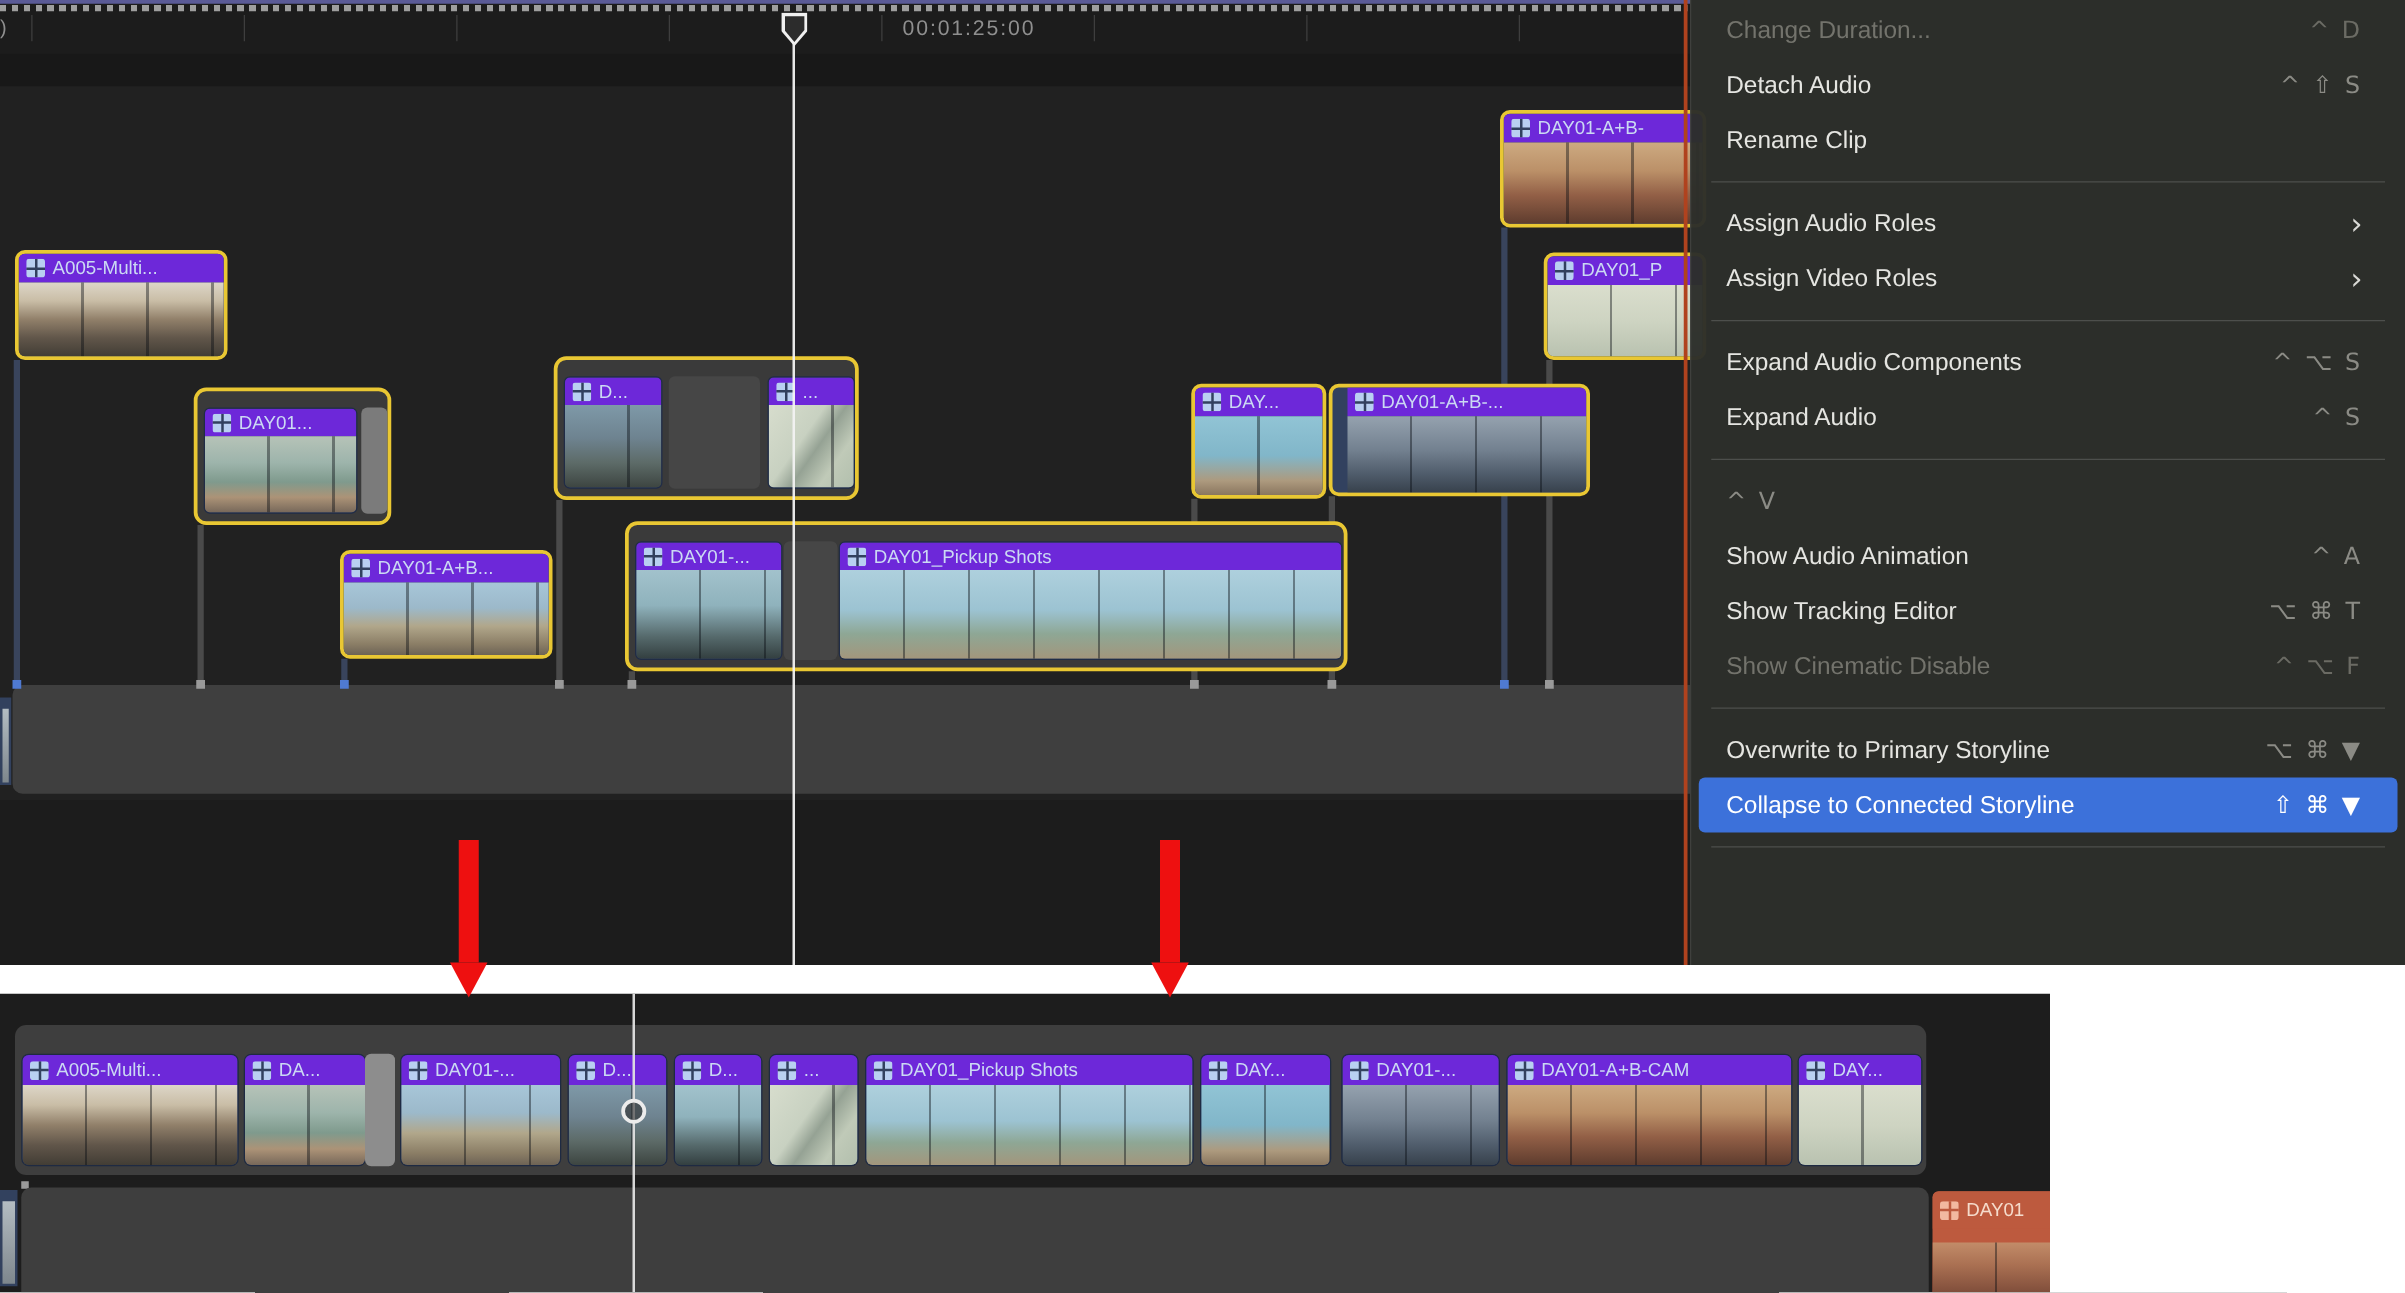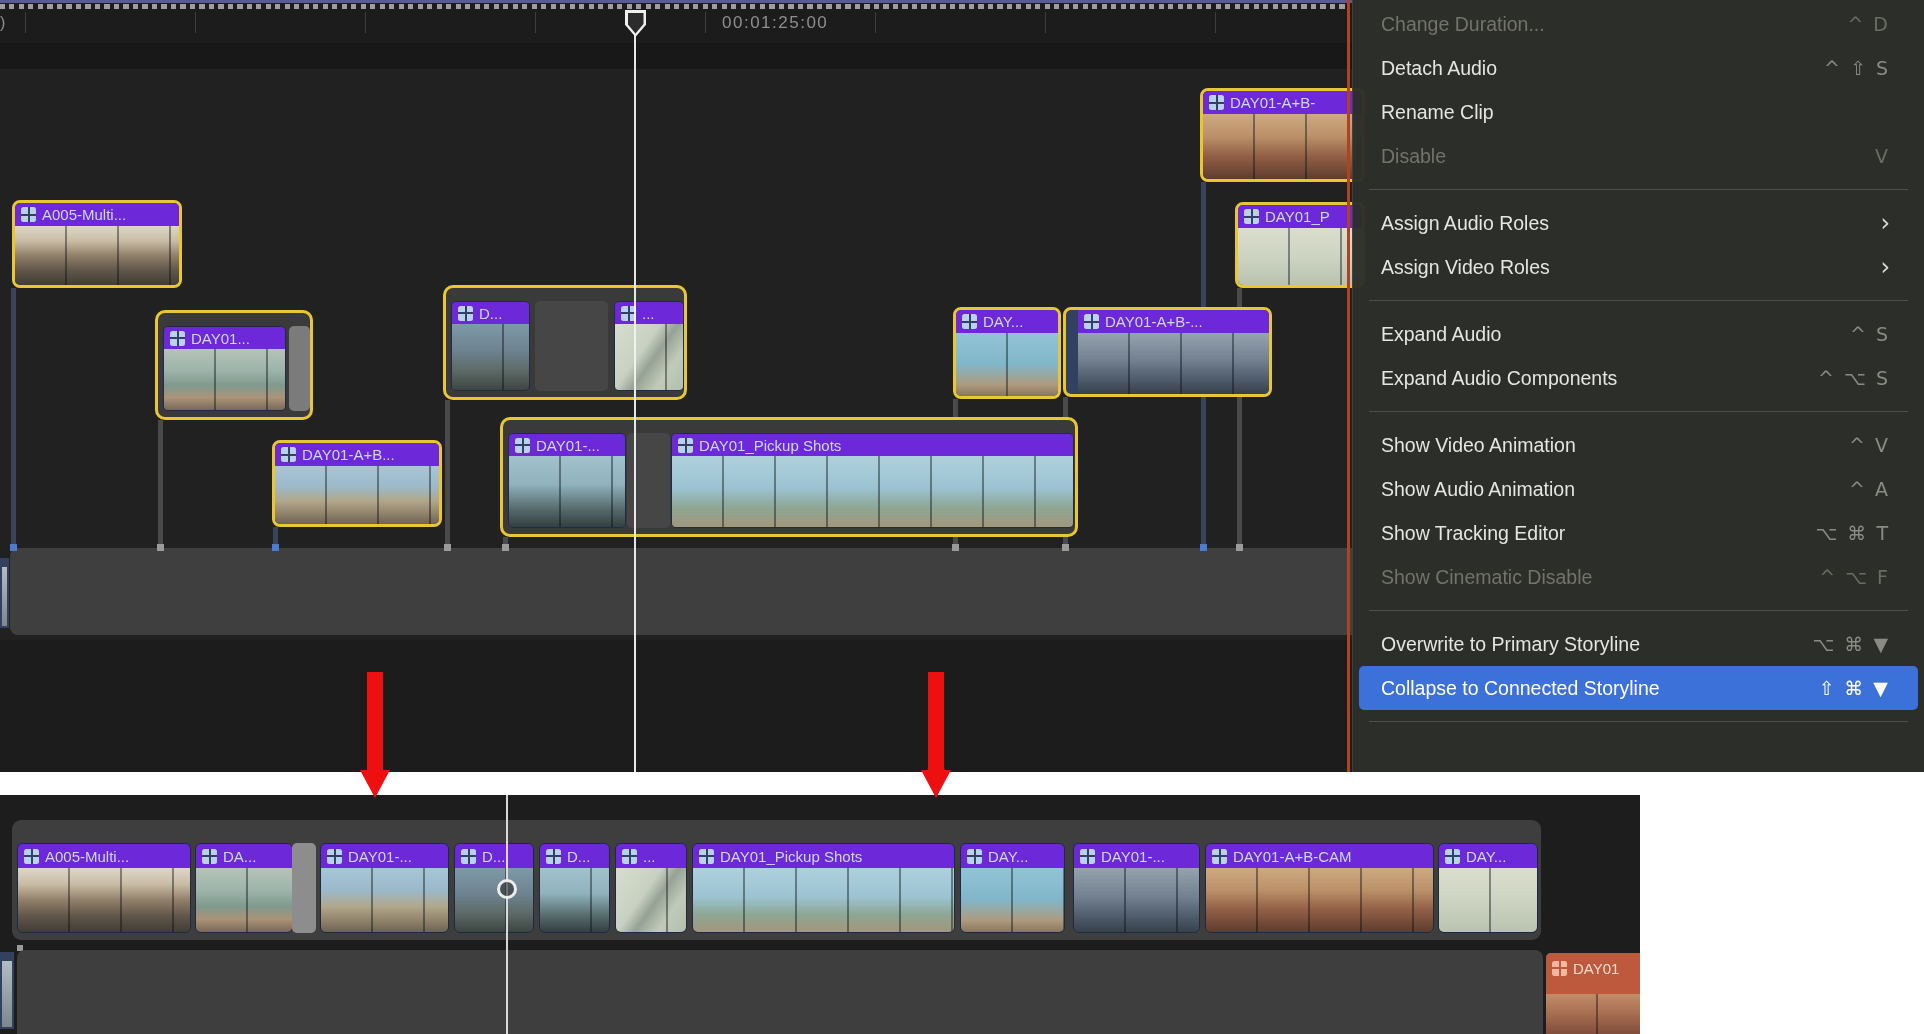--- a/index.html
+++ b/index.html
@@ -257,45 +257,40 @@
           <div class="lab">Change Duration...</div>
           <div class="short">^ D</div>
         </div>
         <div class="mi">
           <div class="lab">Detach Audio</div>
           <div class="short">^ ⇧ S</div>
         </div>
         <div class="mi">
           <div class="lab">Rename Clip</div>
         </div>
-        <div class="mi disabled">
-          <div class="lab">Disable</div>
-          <div class="short">V</div>
-        </div>
         <div class="msep"></div>
         <div class="mi">
           <div class="lab">Assign Audio Roles</div>
           <div class="sub">›</div>
         </div>
         <div class="mi">
           <div class="lab">Assign Video Roles</div>
           <div class="sub">›</div>
         </div>
         <div class="msep"></div>
         <div class="mi">
+          <div class="lab">Expand Audio Components</div>
+          <div class="short">^ ⌥ S</div>
+        </div>
+        <div class="mi">
           <div class="lab">Expand Audio</div>
           <div class="short">^ S</div>
         </div>
-        <div class="mi">
-          <div class="lab">Expand Audio Components</div>
-          <div class="short">^ ⌥ S</div>
-        </div>
         <div class="msep"></div>
         <div class="mi">
-          <div class="lab">Show Video Animation</div>
           <div class="short">^ V</div>
         </div>
         <div class="mi">
           <div class="lab">Show Audio Animation</div>
           <div class="short">^ A</div>
         </div>
         <div class="mi">
           <div class="lab">Show Tracking Editor</div>
           <div class="short">⌥ ⌘ T</div>
         </div>

